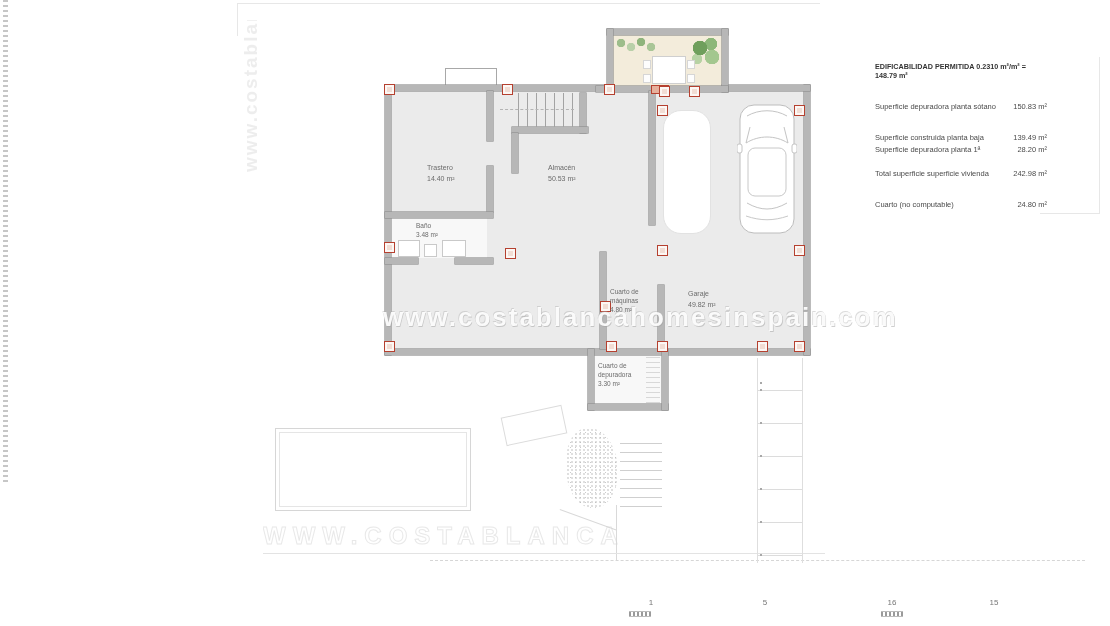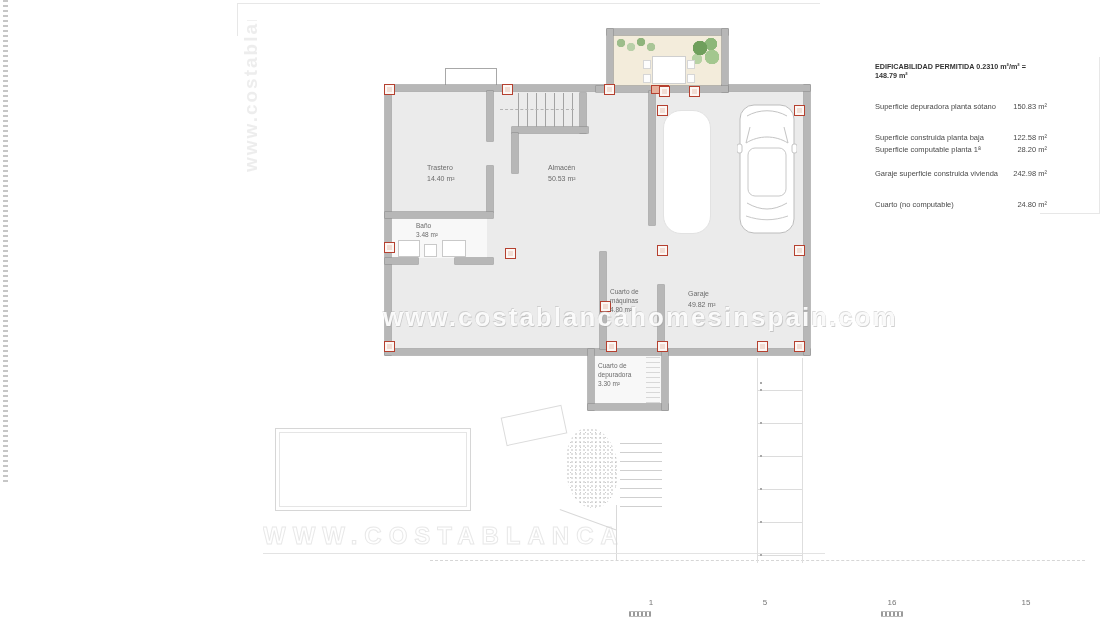--- a/index.html
+++ b/index.html
@@ -190,41 +190,41 @@
   <div id="watermark-outline">www.costablancahomesinspain.com</div>
 
   <div id="legend">
     <div class="title">EDIFICABILIDAD PERMITIDA 0.2310 m²/m² = 148.79 m²</div>
     <div class="row">
       <span>Superficie depuradora planta sótano</span>
       <span class="val">150.83 m²</span>
     </div>
     <div class="row gap-lg">
       <span>Superficie construida planta baja</span>
-      <span class="val">122.58 m²</span>
+      <span class="val">139.49 m²</span>
     </div>
     <div class="row gap-sm">
-      <span>Superficie computable planta 1ª</span>
+      <span>Superficie depuradora planta 1ª</span>
       <span class="val">28.20 m²</span>
     </div>
     <div class="row gap-md">
-      <span>Garaje superficie construida vivienda</span>
+      <span>Total superficie superficie vivienda</span>
       <span class="val">242.98 m²</span>
     </div>
     <div class="row gap-lg">
       <span>Cuarto (no computable)</span>
       <span class="val">24.80 m²</span>
     </div>
   </div>
 
   <div id="scalebar">
     <span class="num" style="left:33px;">1</span>
     <span class="num" style="left:147px;">5</span>
     <span class="num" style="left:274px;">16</span>
-    <span class="num" style="left:408px;">15</span>
+    <span class="num" style="left:376px;">15</span>
     <div class="scale-hatch" style="left:11px;"></div>
     <div class="scale-hatch" style="left:263px;"></div>
   </div>
 
 <div class="wall" style="left: 385px; top: 85px; width: 226px; height: 6px;"></div>
     <div class="wall" style="left: 385px; top: 85px; width: 6px; height: 270px;"></div>
     <div class="wall" style="left: 385px; top: 349px; width: 425px; height: 6px;"></div>
     <div class="wall" style="left: 804px; top: 85px; width: 6px; height: 270px;"></div>
     <div class="wall" style="left: 722px; top: 85px; width: 88px; height: 6px;"></div>
     <div class="wall" style="left: 607px; top: 29px; width: 121px; height: 6px;"></div>

